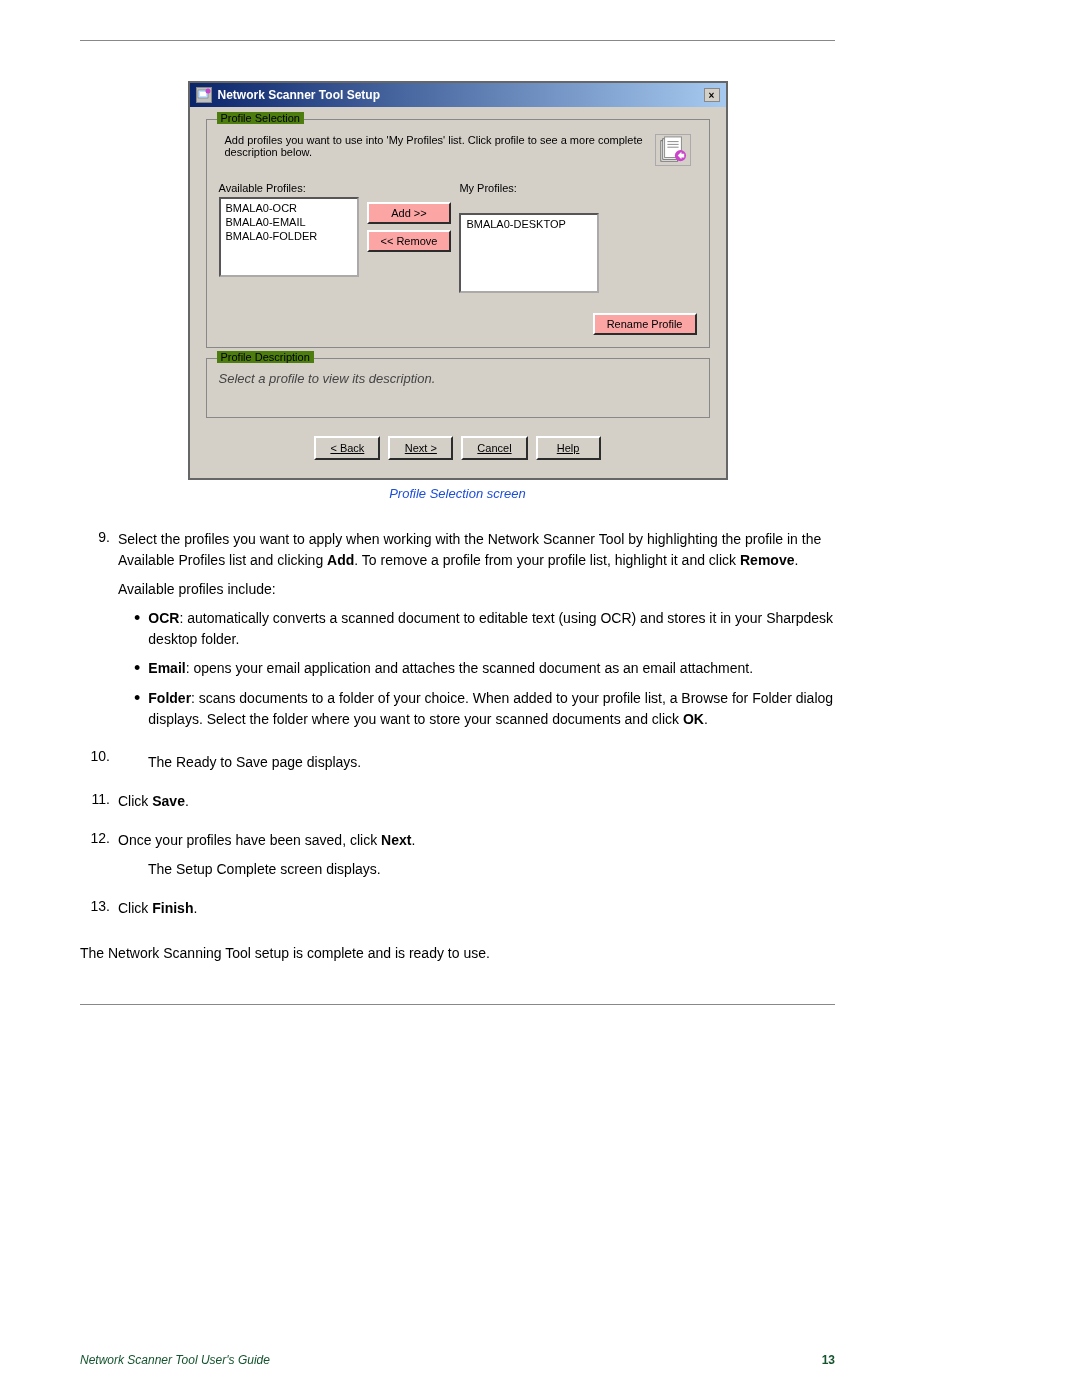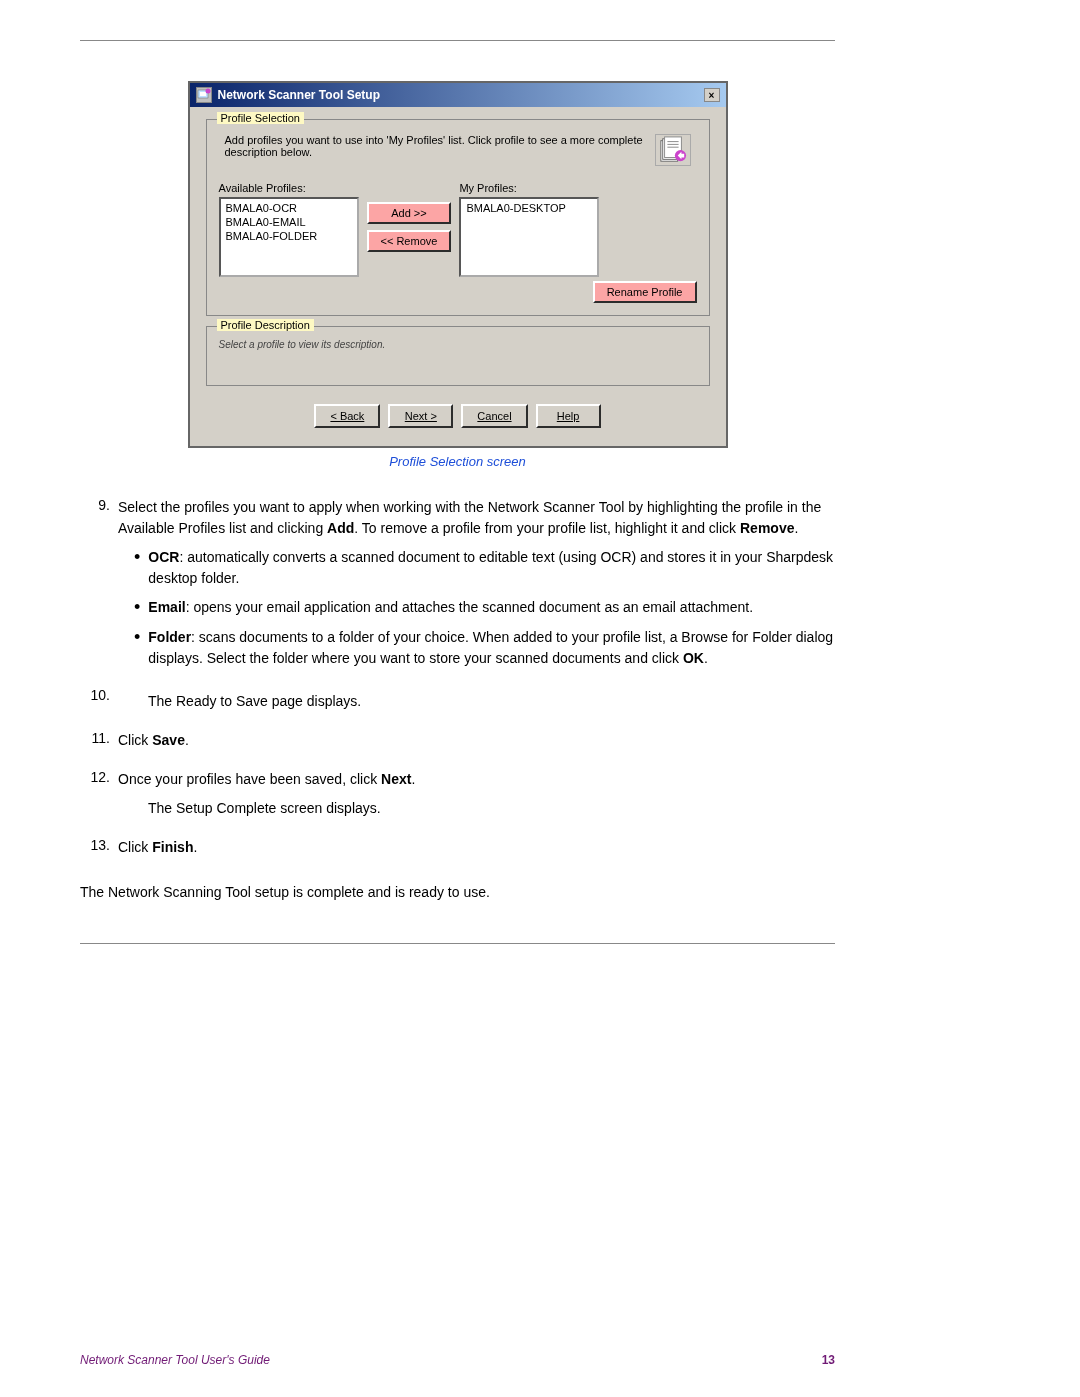--- a/index.html
+++ b/index.html
@@ -101,21 +101,21 @@
       background: #d4d0c8;
       padding: 8px 12px 12px 12px;
       margin-bottom: 10px;
       position: relative;
     }
 
     .group-box-label {
       position: absolute;
       top: -8px;
       left: 10px;
-      background: #fef9c3;
+      background: #4d7c0f;
       padding: 0 4px;
       font-size: 11px;
     }
 
     .profile-selection-header {
       display: flex;
       align-items: flex-start;
       justify-content: space-between;
       margin-bottom: 10px;
       padding: 6px;
@@ -197,40 +197,41 @@
     }
 
     .win-btn:disabled {
       color: #888;
     }
 
     .my-profiles-column {
       display: flex;
       flex-direction: column;
       flex: 1;
+      gap: 16px;
     }
 
     .rename-btn-row {
       display: flex;
       justify-content: flex-end;
       margin-top: 4px;
     }
 
     
     .profile-desc-group {
       border: 1px solid #888;
       background: #d4d0c8;
       padding: 8px 12px 12px 12px;
       margin-bottom: 10px;
       position: relative;
       min-height: 60px;
     }
 
     .profile-desc-text {
-      font-size: 10px;
+      font-size: 13px;
       font-style: italic;
       color: #444;
       margin-top: 4px;
     }
 
     
     .dialog-btn-row {
       display: flex;
       justify-content: center;
       gap: 8px;
@@ -317,21 +318,21 @@
     
     .page-footer {
       position: absolute;
       bottom: 30px;
       left: 80px;
       right: 80px;
       display: flex;
       justify-content: space-between;
       align-items: center;
       font-size: 12px;
-      color: #701a75;
+      color: #14532d;
     }
 
     .footer-title {
       font-style: italic;
     }
 
     .footer-page {
       font-weight: bold;
     }
   </style>
@@ -435,20 +436,21 @@
   </div>
 
   <div class="main-content">
 
     <div class="numbered-item">
       <span class="item-number">9.</span>
       <div class="item-text">
         <p>
           <span>Select the profiles you want to apply when working with the Network Scanner Tool by highlighting the profile in the Available Profiles list and clicking </span><strong>Add</strong><span>. To remove a profile from your profile list, highlight it and click </span><strong>Remove</strong><span>.</span>
         </p>
+        <p>Available profiles include:</p>
 
         <ul class="bullet-list">
           <li>
             <span><strong>OCR</strong>: automatically converts a scanned document to editable text (using OCR) and stores it in your Sharpdesk desktop folder.</span>
           </li>
           <li>
             <span><strong>Email</strong>: opens your email application and attaches the scanned document as an email attachment.</span>
           </li>
           <li>
             <span><strong>Folder</strong>: scans documents to a folder of your choice. When added to your profile list, a Browse for Folder dialog displays. Select the folder where you want to store your scanned documents and click <strong>OK</strong>.</span>

